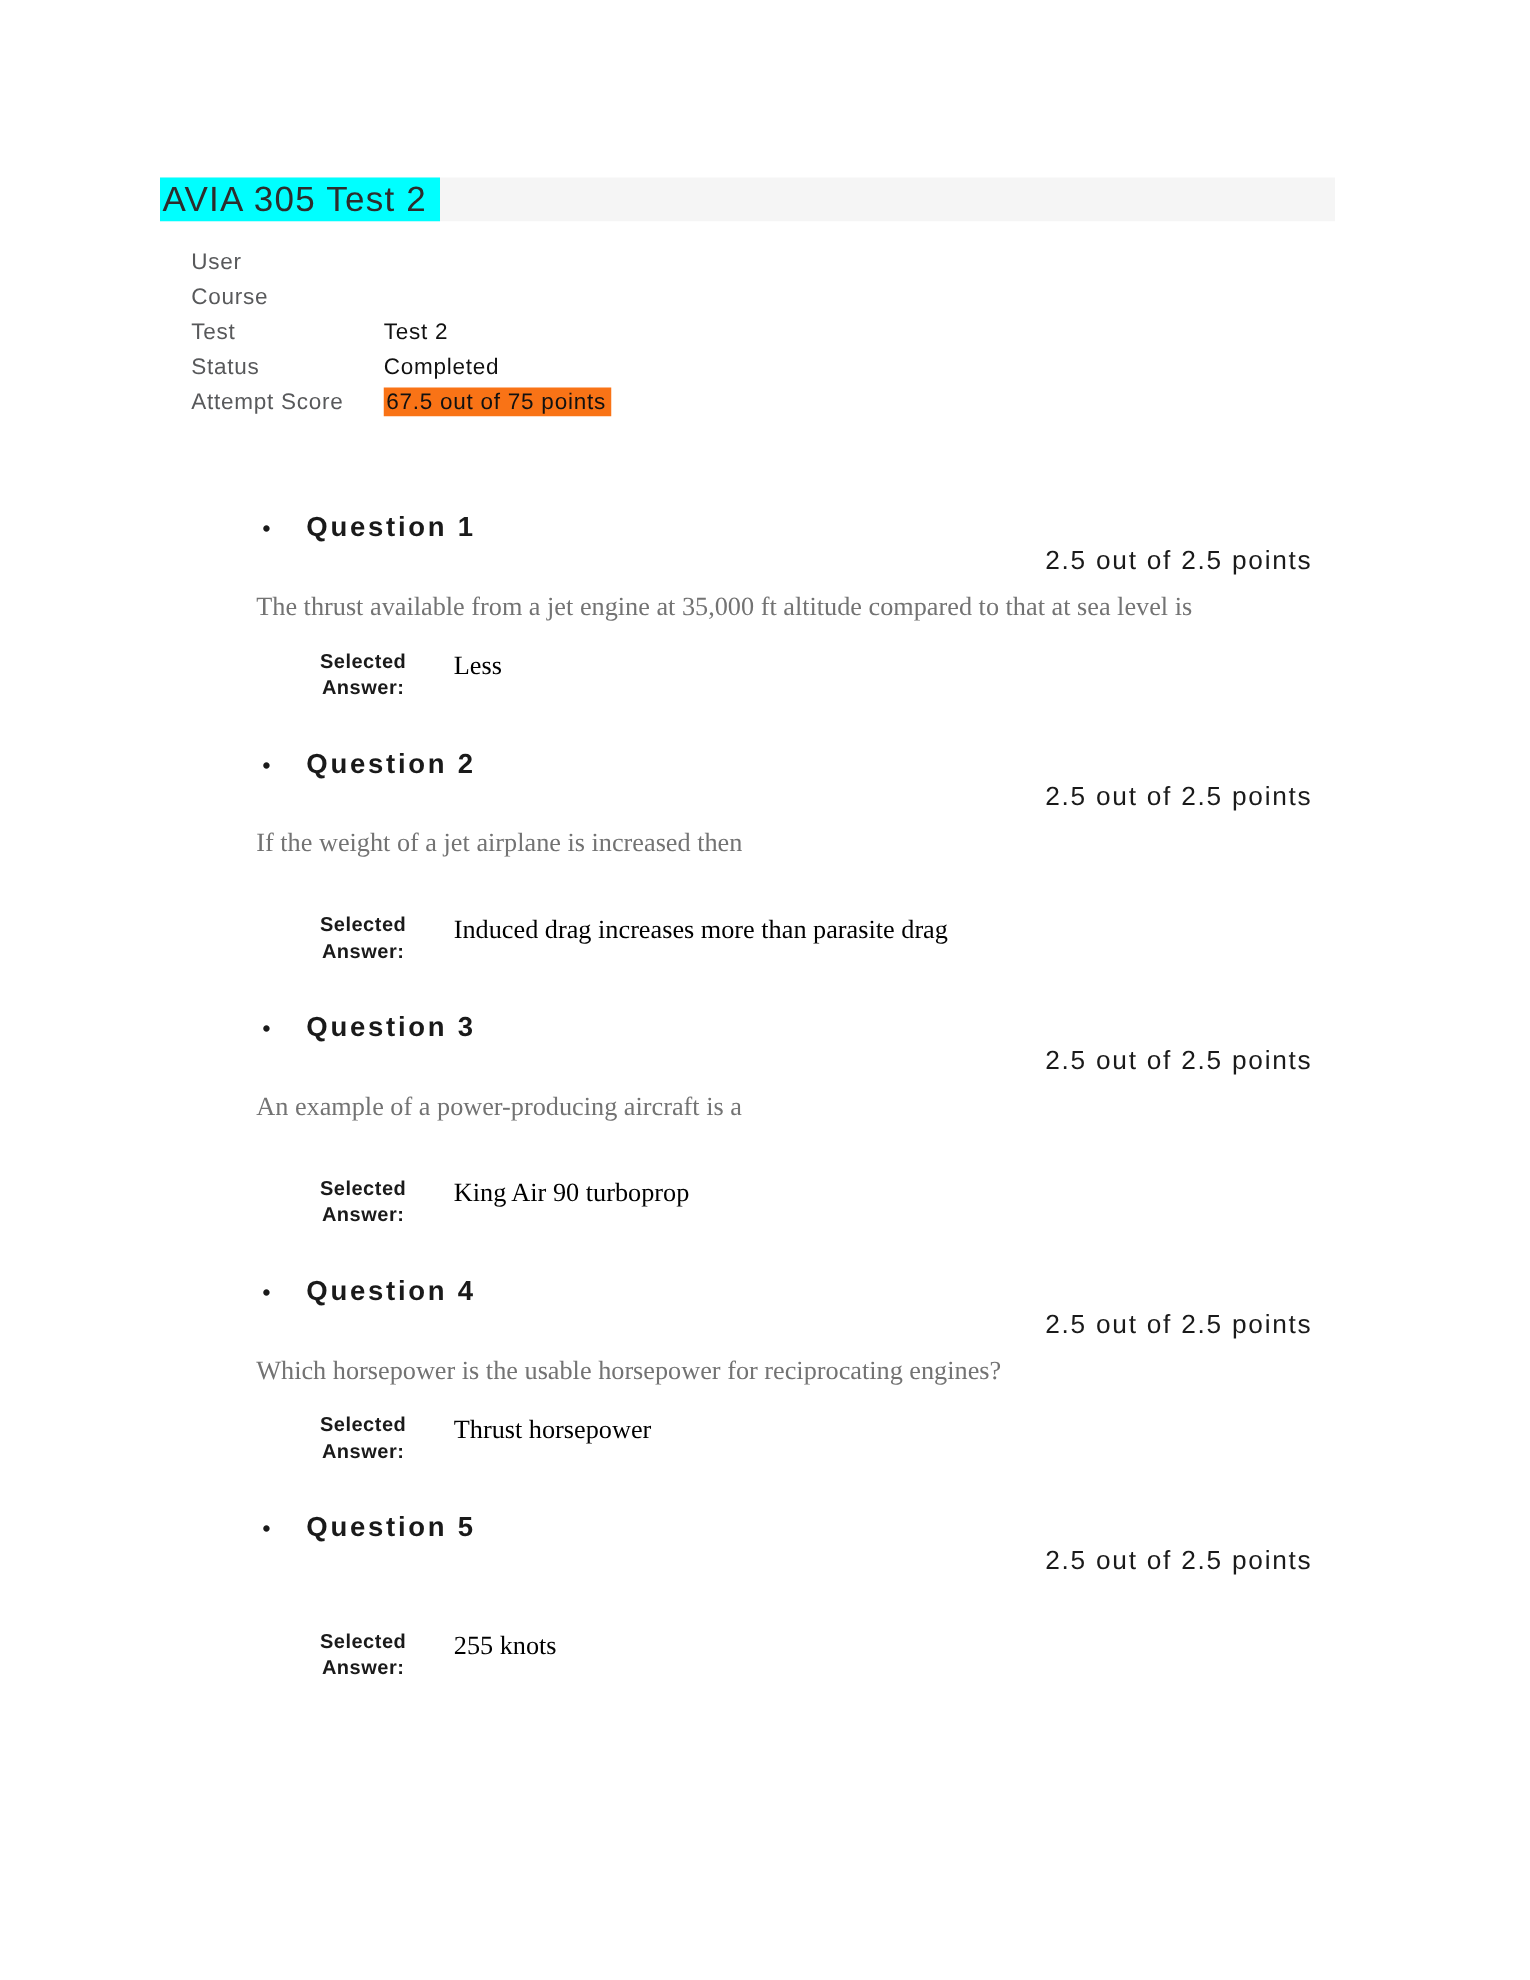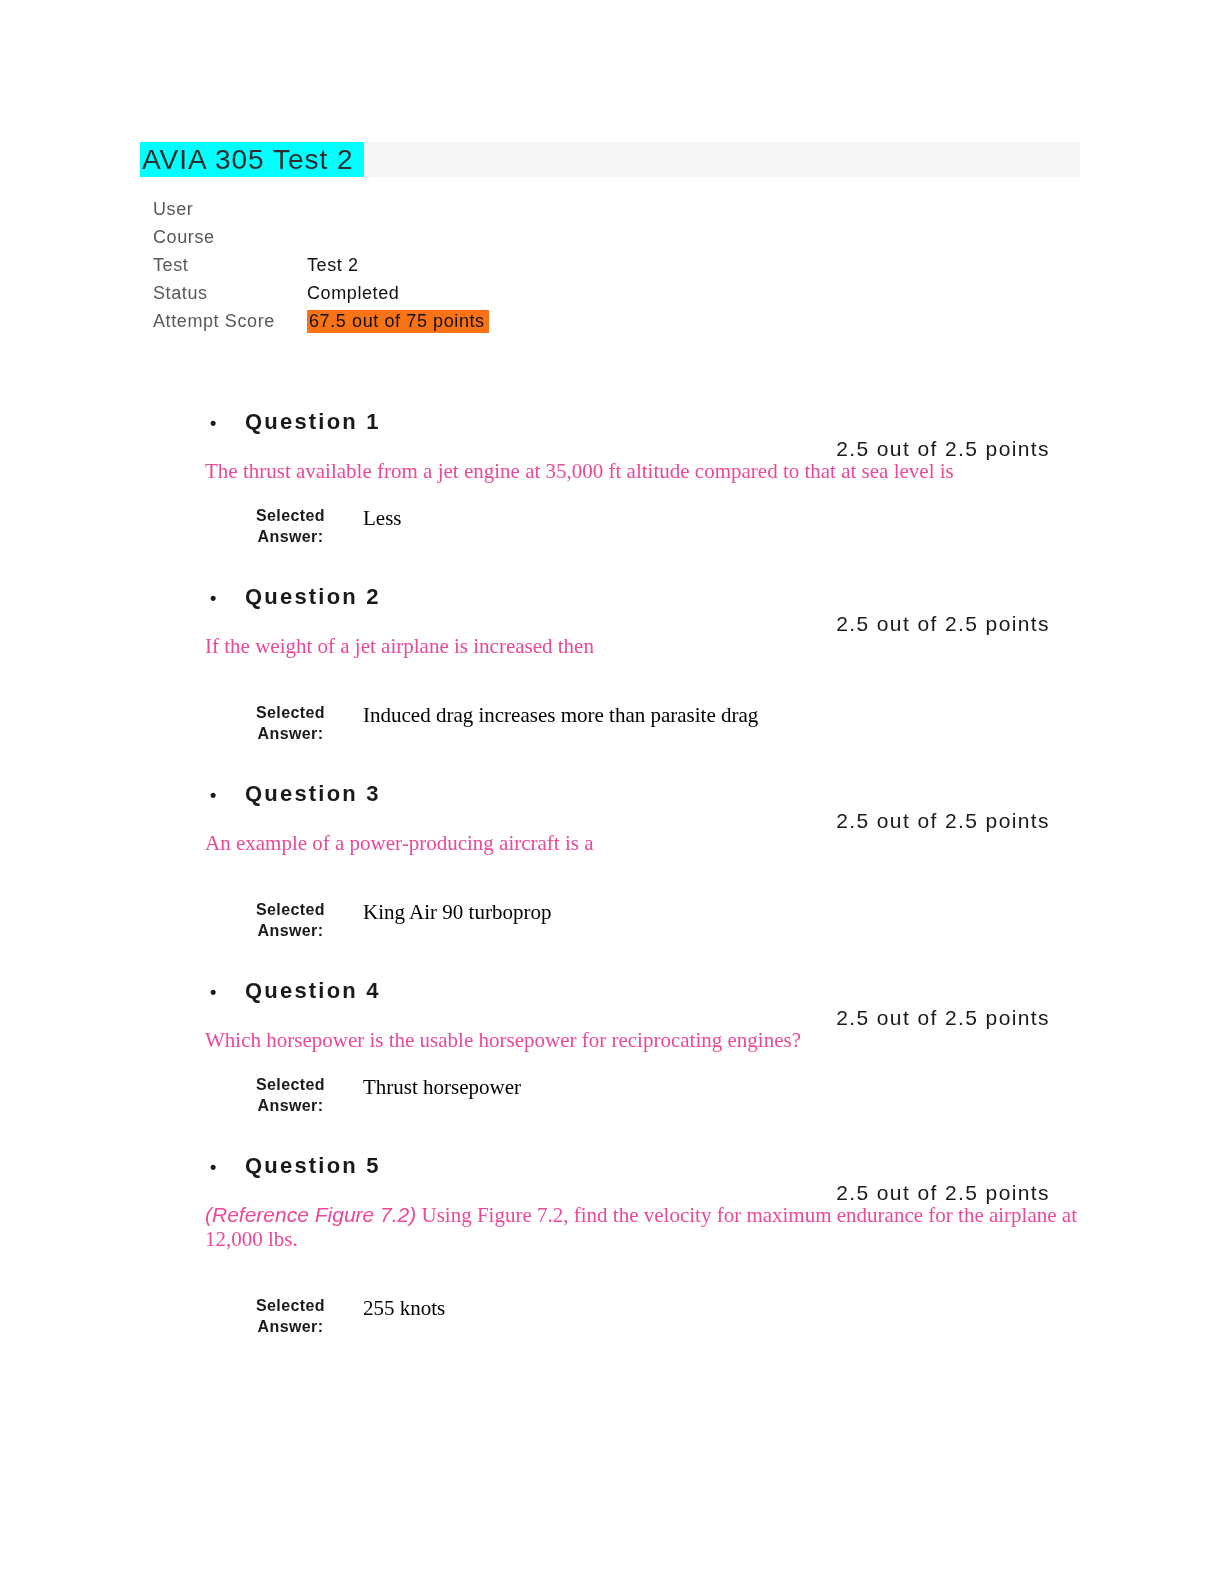--- a/index.html
+++ b/index.html
@@ -11,21 +11,21 @@
     position: relative;
     width: 1224px;
     height: 1584px;
     background: #ffffff;
     overflow: hidden;
   }
 
   
   .header-bar {
     position: absolute;
-    left: 140px;
+    left: 128px;
     top: 142px;
     width: 940px;
     height: 35px;
     background: #f5f5f5;
     display: flex;
     align-items: stretch;
   }
   .title-highlight {
     background: #00ffff;
     color: #2d2d2d;
@@ -89,23 +89,24 @@
   .q-points {
     text-align: right;
     padding-right: 40px;
     margin-top: 4px;
     font-size: 21px;
     letter-spacing: 1.4px;
     color: #1a1a1a;
     line-height: 20px;
   }
   .q-body {
+    margin-top: 14px;
     font-family: "Liberation Serif", serif;
     font-size: 21px;
-    color: #ec4899;
+    color: #737373;
     line-height: 24px;
   }
   .q-body .italic-prefix {
     font-family: "Liberation Sans", sans-serif;
     font-style: italic;
     font-size: 21px;
   }
   .q-answer {
     display: flex;
     align-items: flex-start;
@@ -219,21 +220,20 @@
         <div class="q-answer-value">Thrust horsepower</div>
       </div>
     </section>
 
     <section class="question q5">
       <div class="q-header">
         <span class="q-bullet">•</span>
         <span>Question 5</span>
       </div>
       <div class="q-points">2.5 out of 2.5 points</div>
-      <div class="q-body"><em class="italic-prefix">(Reference Figure 7.2)</em><span> Using Figure 7.2, find the velocity for maximum endurance for the airplane at 12,000 lbs.</span></div>
       <div class="q-answer">
         <div class="q-answer-label"><span>Selected Answer:</span></div>
         <div class="q-answer-value">255 knots</div>
       </div>
     </section>
 
   </div>
 </div>
 
 </body></html>

